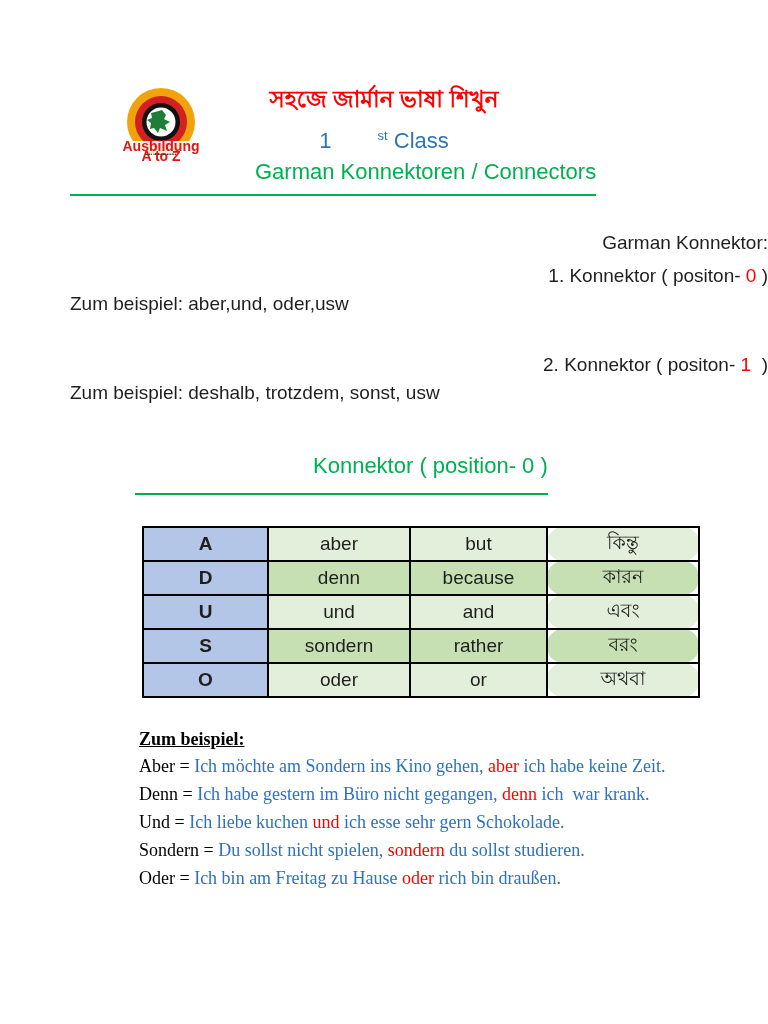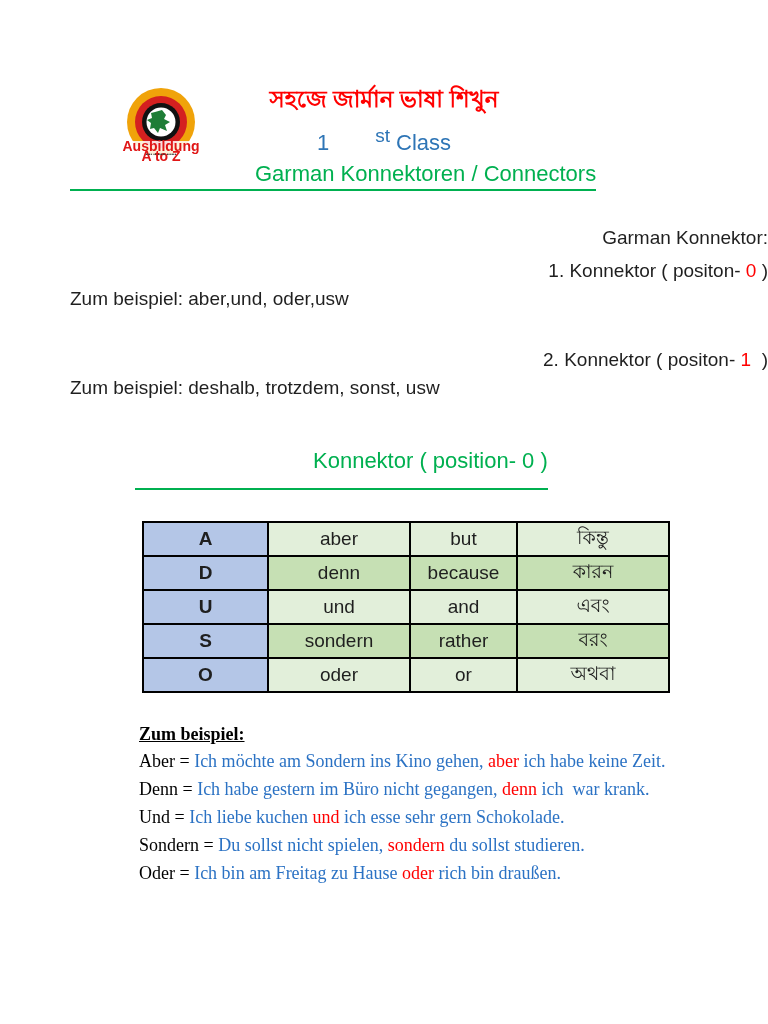--- a/index.html
+++ b/index.html
@@ -24,26 +24,26 @@
   .logo-tagline {
     position:absolute; left:0; right:0; top:66px;
     color:#333; font-size:4.5px; line-height:5px;
   }
   .title-bn {
     color:#ff0000; font-weight:bold; font-size:23px; line-height:30px;
   }
   .class-line {
     color:#2e75b6; font-size:22px; margin-top:9px; line-height:26px;
   }
-  .class-line sup { font-size:19px;margin-left:46px; }
+  .class-line sup { font-size:13px;margin-left:46px; }
   .subtitle-wrap {
     margin-top:6px; text-align:left; margin-left:70px;
   }
   .subtitle-underline {
-    display:inline-block; border-bottom:2px solid #00b050; padding-bottom:3px;
+    display:inline-block; border-bottom:2px solid #00b050; padding-bottom:10px;
   }
   .subtitle-text {
     color:#00b050; font-size:22px; padding-left:185px; line-height:24px;
   }
 
   
   .intro { margin-top:34px; margin-left:70px; font-size:19px; }
   .intro-heading { line-height:26px;text-align:right; }
   .intro-item { margin-top:7px; margin-left:45px; white-space:pre-wrap; line-height:26px;text-align:right; }
   .intro-example { white-space:pre-wrap; line-height:26px; margin-top:2px; }
@@ -59,22 +59,22 @@
   table.konnektor {
     border-collapse:collapse; margin-top:31px; margin-left:142px;
     table-layout:fixed;
   }
   table.konnektor td {
     border:2px solid #000000; text-align:center; vertical-align:middle;
     height:34px; font-size:19px; padding:0 4px;
   }
   td.c-letter  { width:125px; background:#b4c6e7; font-weight:bold; }
   td.c-german  { width:142px; }
-  td.c-english { width:107px; }
-  td.c-bengali { width:152px; font-size:15px; }
+  td.c-english { width:137px; }
+  td.c-bengali { width:152px; font-size:15px;border-radius:16px; }
   tr.row-light td:not(.c-letter) { background:#e2efda; }
   tr.row-dark  td:not(.c-letter) { background:#c6e0b4; }
 
   
   .examples {
     margin-top:28px; margin-left:139px;
     font-family:"Liberation Serif", serif; font-size:18px;
   }
   .examples-heading { font-weight:bold; text-decoration:underline; line-height:26px; color:#000; }
   .example-line { white-space:pre-wrap; line-height:28px; color:#000; }

